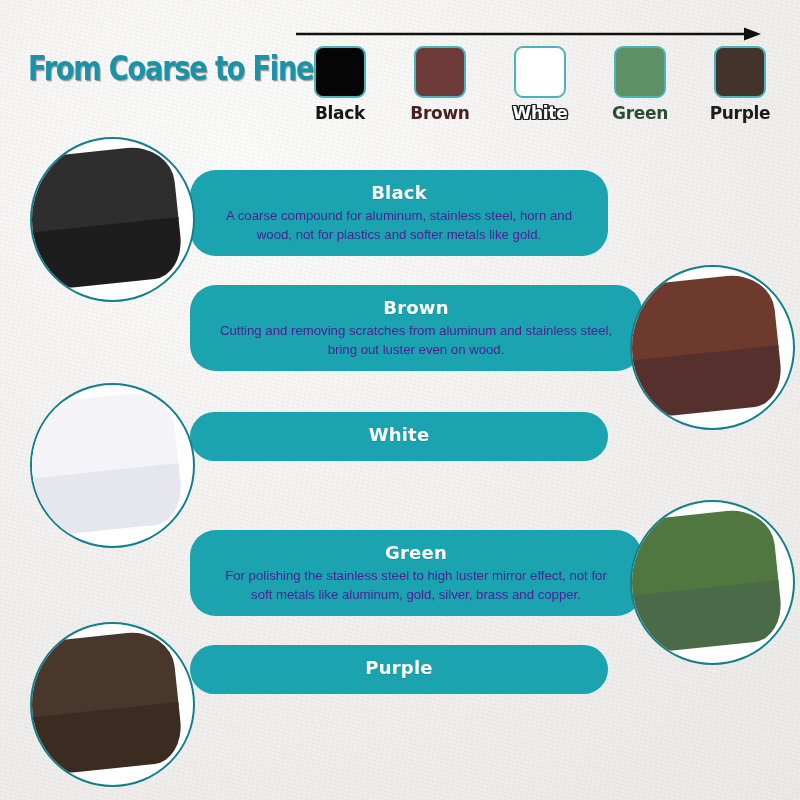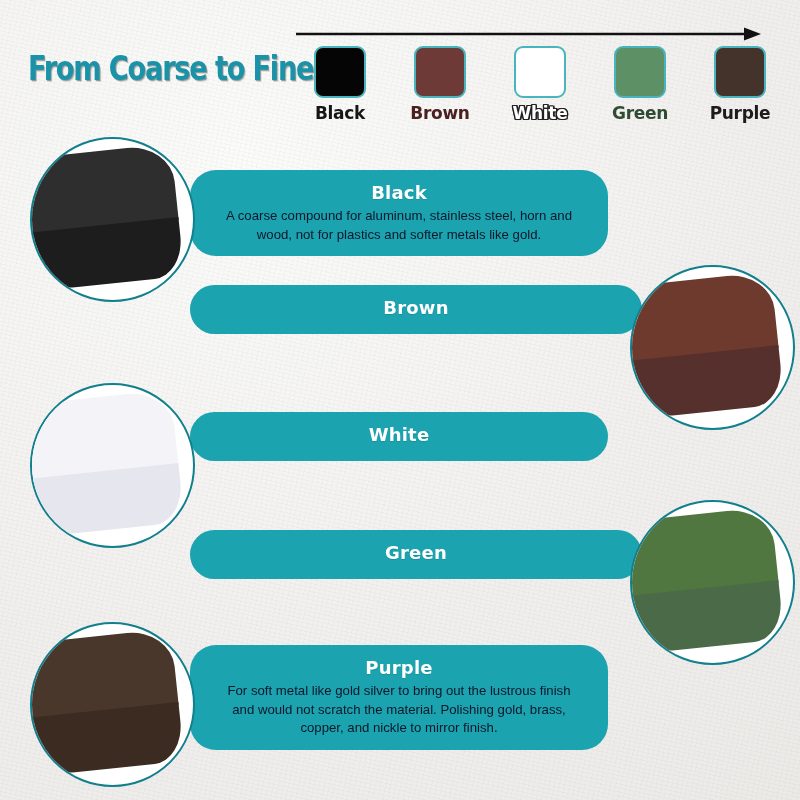--- a/index.html
+++ b/index.html
@@ -84,21 +84,21 @@
     font-size:18px;
     line-height:24px;
     letter-spacing:0.2px;
     margin-bottom:2px;
     text-shadow:0 1px 1px rgba(0,0,0,0.10);
   }
   .banner-desc{
     font-family:"Liberation Sans", sans-serif;
     font-size:13.2px;
     line-height:18.5px;
-    color:#0f172a;
+    color:#4c1d95;
   }
 
   
   .circle{
     position:absolute;
     width:165px;height:165px;
     border-radius:50%;
     background:#ffffff;
     border:2.5px solid #127f8d;
     box-sizing:border-box;
@@ -169,20 +169,21 @@
         <div class="circle left" style="top: 0px;">
           <div class="bar">
             <div class="face-top" style="background: rgb(46, 46, 46);"></div>
             <div class="face-front" style="background: rgb(29, 29, 29);"></div>
           </div>
         </div>
       </div>
       <div class="row" style="top: 276px; height: 170px;">
         <div class="banner right-circle" style="top: 9px;">
           <div class="banner-title">Brown</div>
+          <div class="banner-desc">Cutting and removing scratches from aluminum and stainless steel, bring out luster even on wood.</div>
         </div>
         <div class="circle right" style="top: -11px;">
           <div class="bar">
             <div class="face-top" style="background: rgb(110, 58, 45);"></div>
             <div class="face-front" style="background: rgb(85, 48, 44);"></div>
           </div>
         </div>
       </div>
       <div class="row" style="top: 383px; height: 170px;">
         <div class="banner left-circle" style="top: 29px;">
@@ -191,32 +192,32 @@
         <div class="circle left" style="top: 0px;">
           <div class="bar">
             <div class="face-top" style="background: rgb(244, 244, 248);"></div>
             <div class="face-front" style="background: rgb(230, 230, 238);"></div>
           </div>
         </div>
       </div>
       <div class="row" style="top: 492px; height: 170px;">
         <div class="banner right-circle" style="top: 38px;">
           <div class="banner-title">Green</div>
+          <div class="banner-desc">For polishing the stainless steel to high luster mirror effect, not for soft metals like aluminum, gold, silver, brass and copper.</div>
         </div>
         <div class="circle right" style="top: 8px;">
           <div class="bar">
             <div class="face-top" style="background: rgb(80, 119, 63);"></div>
             <div class="face-front" style="background: rgb(75, 107, 72);"></div>
           </div>
         </div>
       </div>
       <div class="row" style="top: 622px; height: 170px;">
         <div class="banner left-circle" style="top: 23px;">
           <div class="banner-title">Purple</div>
-          <div class="banner-desc">For soft metal like gold silver to bring out the lustrous finish and would not scratch the material. Polishing gold, brass, copper, and nickle to mirror finish.</div>
         </div>
         <div class="circle left" style="top: 0px;">
           <div class="bar">
             <div class="face-top" style="background: rgb(74, 55, 43);"></div>
             <div class="face-front" style="background: rgb(59, 43, 33);"></div>
           </div>
         </div>
       </div>
     </div>
 

